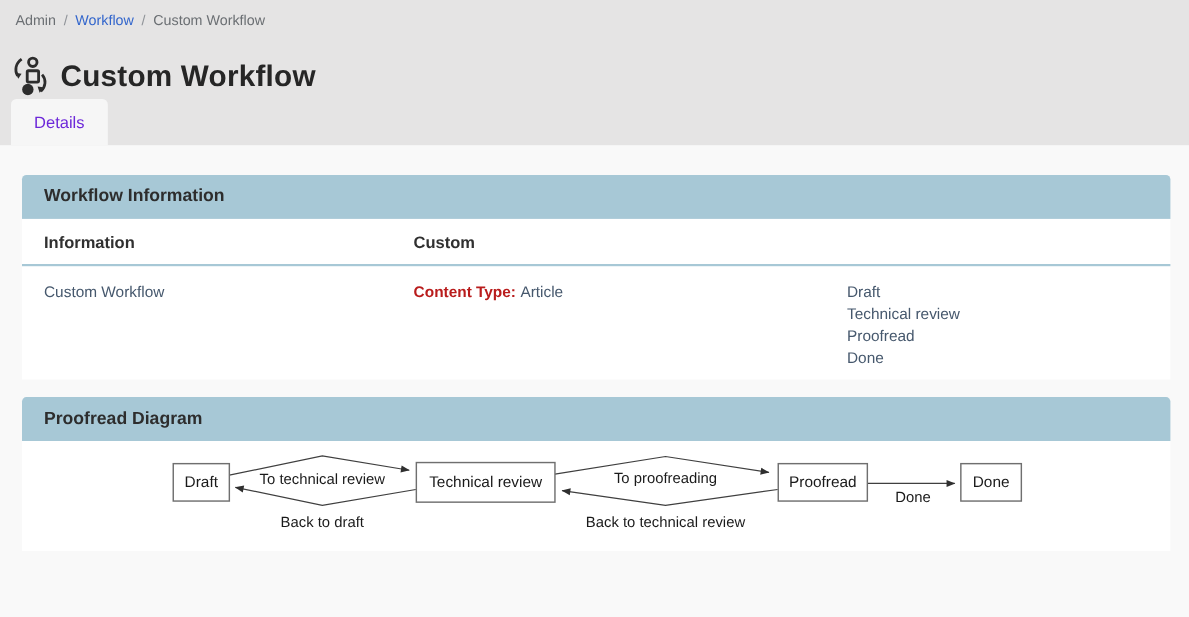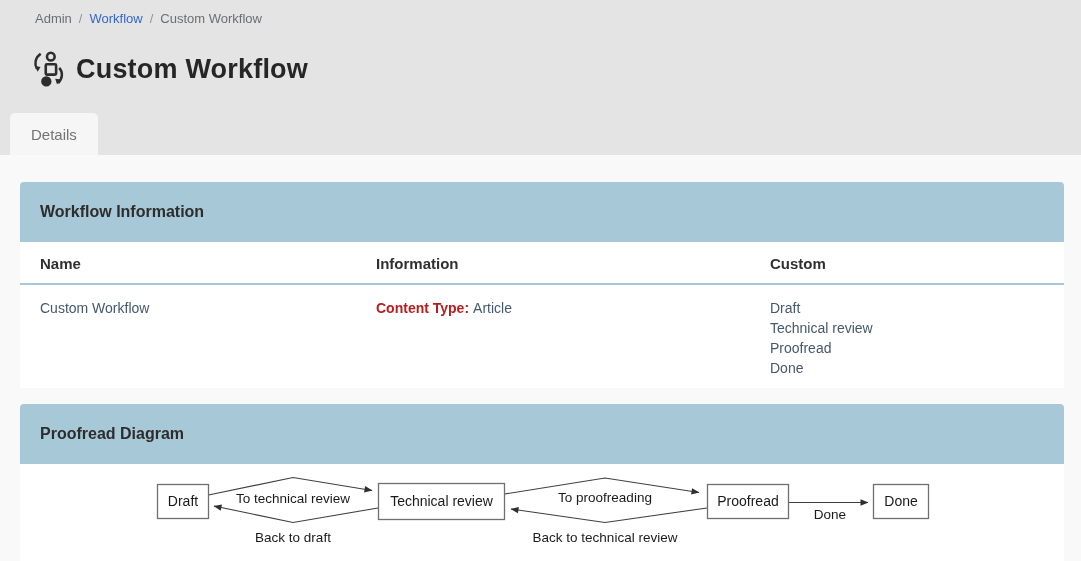--- a/index.html
+++ b/index.html
@@ -7,21 +7,21 @@
   body {
     font-family: "Liberation Sans", sans-serif;
     background:#f9f9f9;
     color:#2b2b2b;
     overflow:hidden;
   }
   .app { width:1081px; height:561px; position:relative; }
 
   
   .top {
-    height:155px; background:#e5e4e4; position:relative;padding-left:21px;
+    height:132px; background:#e5e4e4; position:relative;
   }
   .breadcrumb {
     padding:11px 0 0 14px; font-size:13px; color:#6b6f73;
     display:flex; align-items:center; gap:7px;
   }
   .breadcrumb .sep { color:#8f9398; }
   .breadcrumb a.link { color:#3366cc; text-decoration:none; cursor:pointer; }
   .title-row {
     display:flex; align-items:center; gap:11px; margin:25px 0 0 10px;
   }
@@ -29,29 +29,29 @@
   .wf-icon { width:34px; height:36px; display:inline-flex; }
 
   .tabs {
     position:absolute; bottom:0; left:10px; display:flex; align-items:flex-end;
   }
   .tab {
     height:42px; padding:0 21px; display:flex; align-items:center;
     font-size:15px; color:#6e6e6e; cursor:pointer;
   }
   .tab.active {
-    background:#f6f6f6; color:#737373;
+    background:#f6f6f6; color:#6d28d9;
     border-radius:5px 5px 0 0;
   }
 
   
   .content { padding:27px 17px 0 20px; }
   .panel { margin-bottom:16px; }
   .panel-header {
-    background:#a7c8d6; height:60px; display:flex; align-items:center;
+    background:#a7c8d6; height:40px; display:flex; align-items:center;
     padding-left:20px; border-radius:4px 4px 0 0;
   }
   .panel-header span { font-size:16px; font-weight:700; color:#2d2d2d; }
   .panel-body { background:#ffffff; }
 
   .info-grid {
     display:grid; grid-template-columns:336px 394px 1fr; padding-left:20px;
   }
   .info-grid.head {
     padding-top:13px; padding-bottom:11px;
@@ -105,21 +105,20 @@
   </header>
 
   <main class="content">
 
     <section class="panel">
       <div class="panel-header">
         <span>Workflow Information</span>
       </div>
       <div class="panel-body">
         <div class="info-grid head">
-          <div class="col">Name</div>
           <div class="col">Information</div>
           <div class="col">Custom</div>
         </div>
         <div class="info-grid row">
           <div class="cell">Custom Workflow</div>
           <div class="cell">
             <div>
               <span class="lim-label">Content Type:</span><span>Article</span>
             </div>
           </div>

